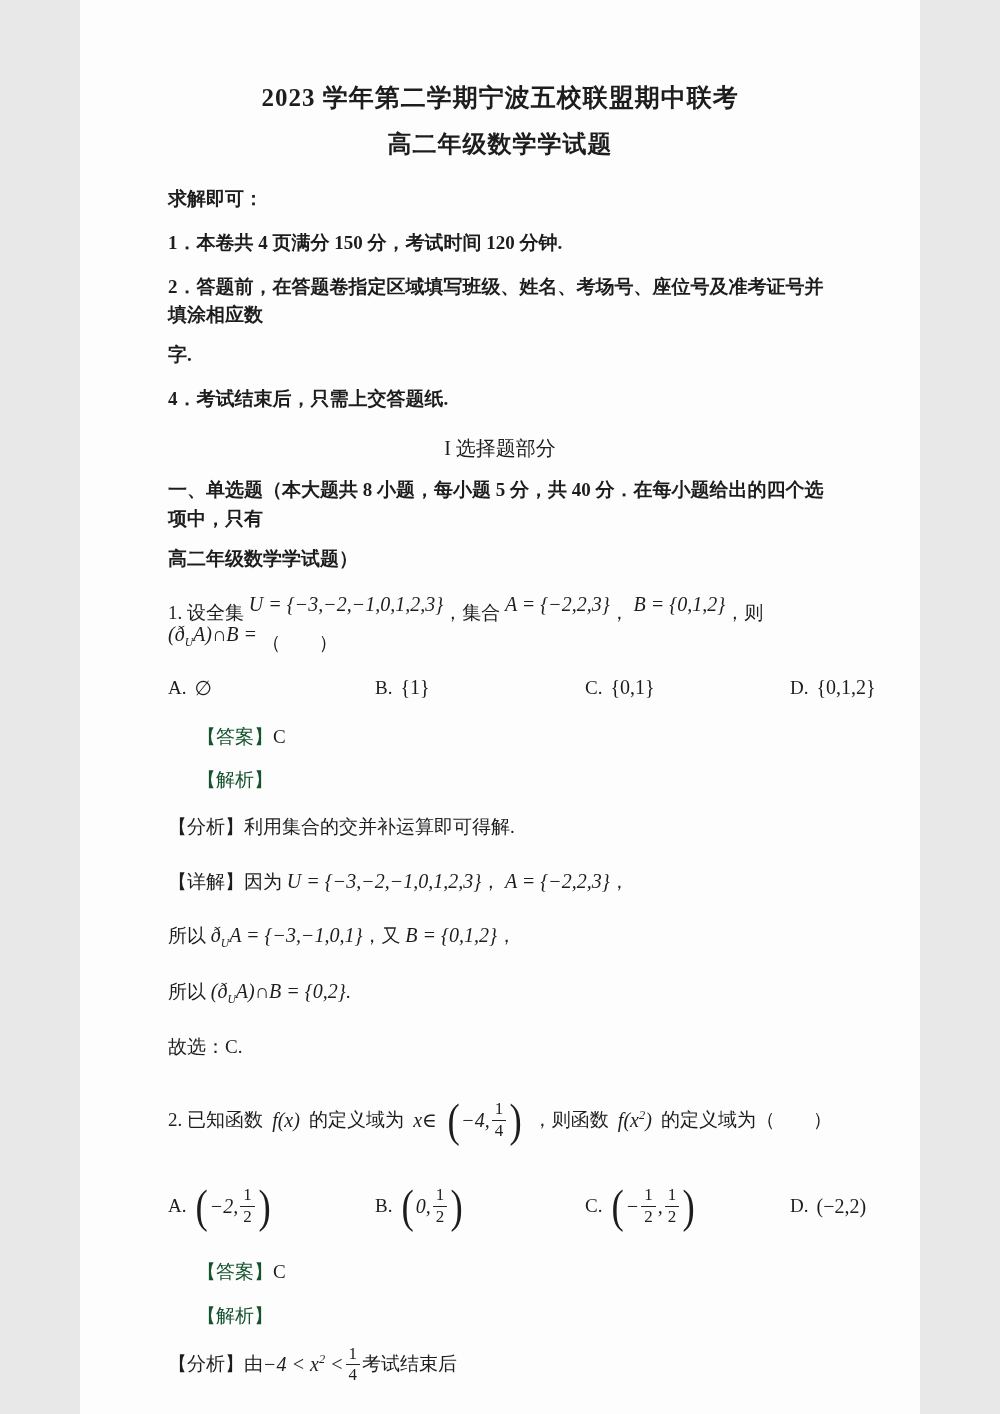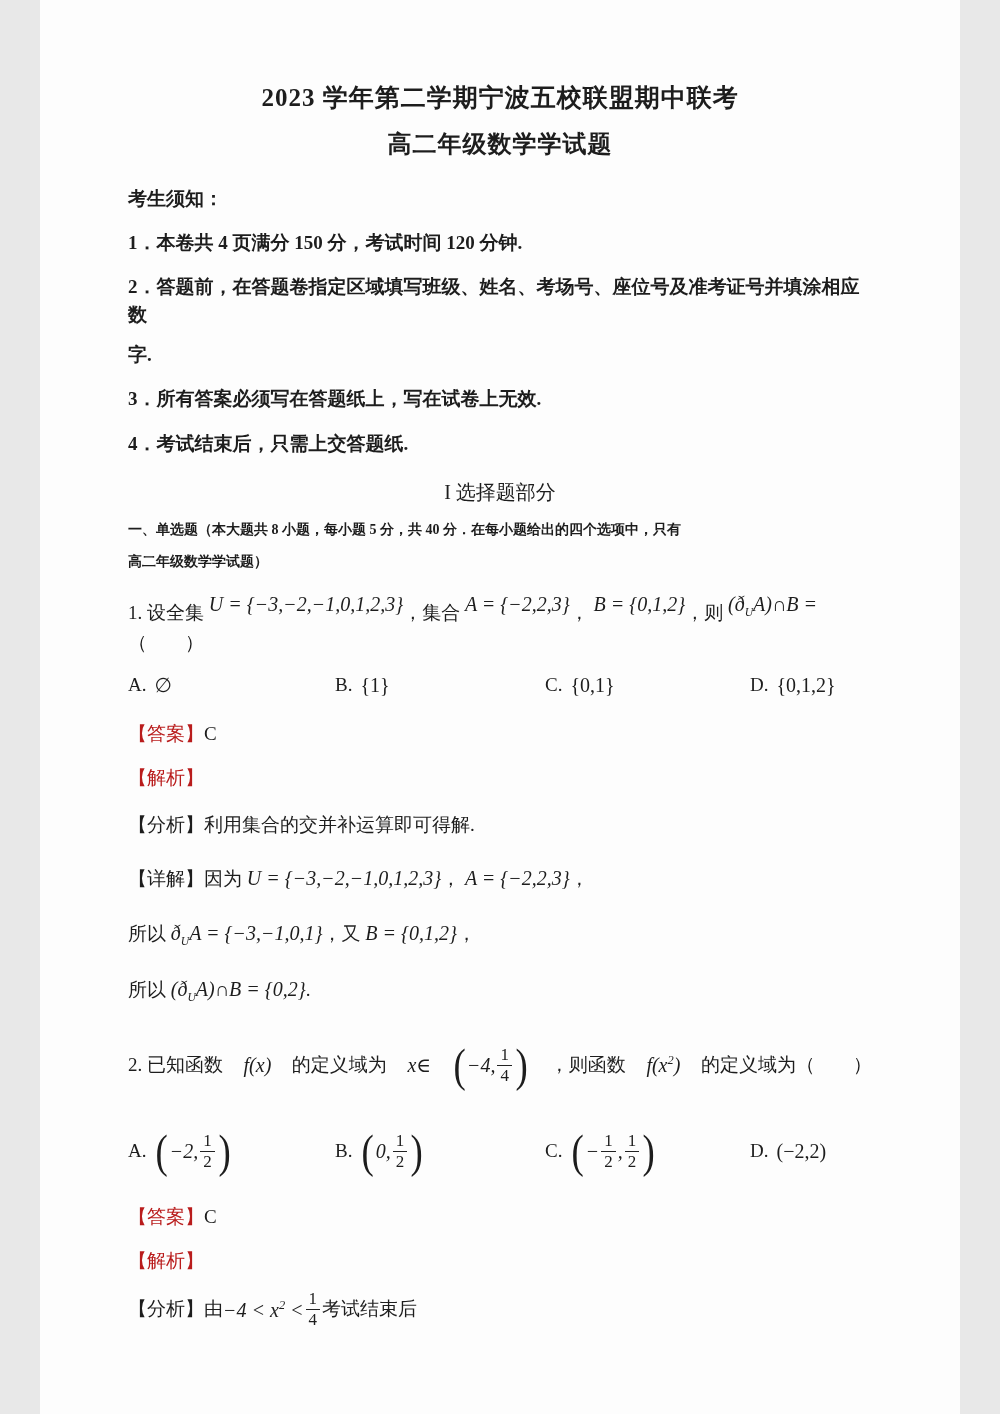--- a/index.html
+++ b/index.html
@@ -1,50 +1,50 @@
 <!DOCTYPE html>
 <html><head>
 <meta charset="utf-8">
 <style>
   html,body{margin:0;padding:0;background:#e8e8e8;}
   .page{
-    position:relative;width:920px;height:1414px;margin:0 auto;
+    position:relative;width:840px;height:1414px;margin:0 auto;
     background:#fdfdfd;color:#1d1d1d;overflow:hidden;
     font-family:"Liberation Serif","DejaVu Serif",serif;
   }
   .inner{padding:82px 88px 0 88px;}
   .title{
     text-align:center;font-size:25px;font-weight:700;margin:0;
     letter-spacing:1px;line-height:1.25;
   }
   .subtitle{
     text-align:center;font-size:24px;font-weight:700;margin:16px 0 0 0;
     letter-spacing:1px;line-height:1.25;
   }
   .notice-head{font-size:19px;font-weight:700;margin:28px 0 0 0;line-height:1.3;}
   .notice{font-size:19px;font-weight:700;margin:17px 0 0 0;line-height:1.45;}
   .notice.cont{margin-top:12px;}
   .section-head{
     text-align:center;font-size:20px;font-weight:400;margin:22px 0 0 0;line-height:1.3;
   }
-  .intro{font-size:14px;font-weight:700;margin:14px 0 0 0;line-height:1.55;}
+  .intro{font-size:19px;font-weight:700;margin:14px 0 0 0;line-height:1.55;}
   .intro.l2{margin-top:10px;}
   .stem{font-size:19px;font-weight:400;margin:24px 0 0 0;line-height:1.5;}
   .m{font-family:"Liberation Serif","DejaVu Serif",serif;font-style:italic;font-size:20px;}
   .up{position:relative;top:-8px;display:inline-block;}
   sub{font-size:0.58em;font-style:italic;}
   sup{font-size:0.62em;}
   .choice-paren{white-space:pre;}
   .opts{
     display:grid;grid-template-columns:207px 210px 205px 1fr;
     margin:16px 0 0 0;font-size:19px;align-items:center;
   }
   .opt{display:flex;align-items:center;gap:8px;}
   .opt .lbl{font-style:normal;}
-  .blue{color:#b91c1c;}
+  .blue{color:#14532d;margin-left:29px;}
   .ansline{font-size:19px;margin:24px 0 0 0;line-height:1.4;}
   .lblline{font-size:19px;margin:17px 0 0 0;line-height:1.4;}
   .body-line{font-size:19px;margin:19px 0 0 0;line-height:1.5;}
   .detail-line{font-size:19px;margin:24px 0 0 0;line-height:1.5;}
   .frac{
     display:inline-flex;flex-direction:column;align-items:center;
     vertical-align:middle;font-size:17px;line-height:1.2;font-style:normal;
     margin:0 2px;
   }
   .frac .den{border-top:1.6px solid #222;padding:0 3px;}
@@ -62,25 +62,24 @@
 </style>
 </head>
 <body>
 
 <div class="page">
   <div class="inner">
 
     <h1 class="title">2023 学年第二学期宁波五校联盟期中联考</h1>
     <h2 class="subtitle">高二年级数学学试题</h2>
 
-    <p class="notice-head">考生须知：</p>
+    <p class="notice-head">求解即可：</p>
     <p class="notice">1．本卷共 4 页满分 150 分，考试时间 120 分钟.</p>
     <p class="notice">2．答题前，在答题卷指定区域填写班级、姓名、考场号、座位号及准考证号并填涂相应数</p>
     <p class="notice cont">字.</p>
-    <p class="notice">3．所有答案必须写在答题纸上，写在试卷上无效.</p>
     <p class="notice">4．考试结束后，只需上交答题纸.</p>
 
     <h3 class="section-head">I  选择题部分</h3>
     <p class="intro">一、单选题（本大题共 8 小题，每小题 5 分，共 40 分．在每小题给出的四个选项中，只有</p>
     <p class="intro l2">高二年级数学学试题）</p>
 
     <div class="stem">
       <span>1. 设全集</span>
       <span class="m up">U = {−3,−2,−1,0,1,2,3}</span><span>，集合</span>
       <span class="m up">A = {−2,2,3}</span><span>，</span>
@@ -125,20 +124,21 @@
     </p>
     <p class="detail-line">
       <span>所以</span>
       <span class="m"><span>ð</span><sub>U</sub><span>A = {−3,−1,0,1}</span></span><span>，又</span>
       <span class="m">B = {0,1,2}</span><span>，</span>
     </p>
     <p class="detail-line">
       <span>所以</span>
       <span class="m"><span>(ð</span><sub>U</sub><span>A)∩B = {0,2}</span></span><span>.</span>
     </p>
+    <p class="detail-line">故选：C.</p>
 
     <div class="stem tall" style="margin-top:26px;display:flex;align-items:center;flex-wrap:wrap;justify-content:space-between;">
       <span>2. 已知函数</span>
       <span class="m">f(x)</span>
       <span>的定义域为</span>
       <span class="m">x∈</span>
       <span class="ivl">
           <span class="bp">(</span>
           <span class="m">−4,</span>
           <span class="frac">

